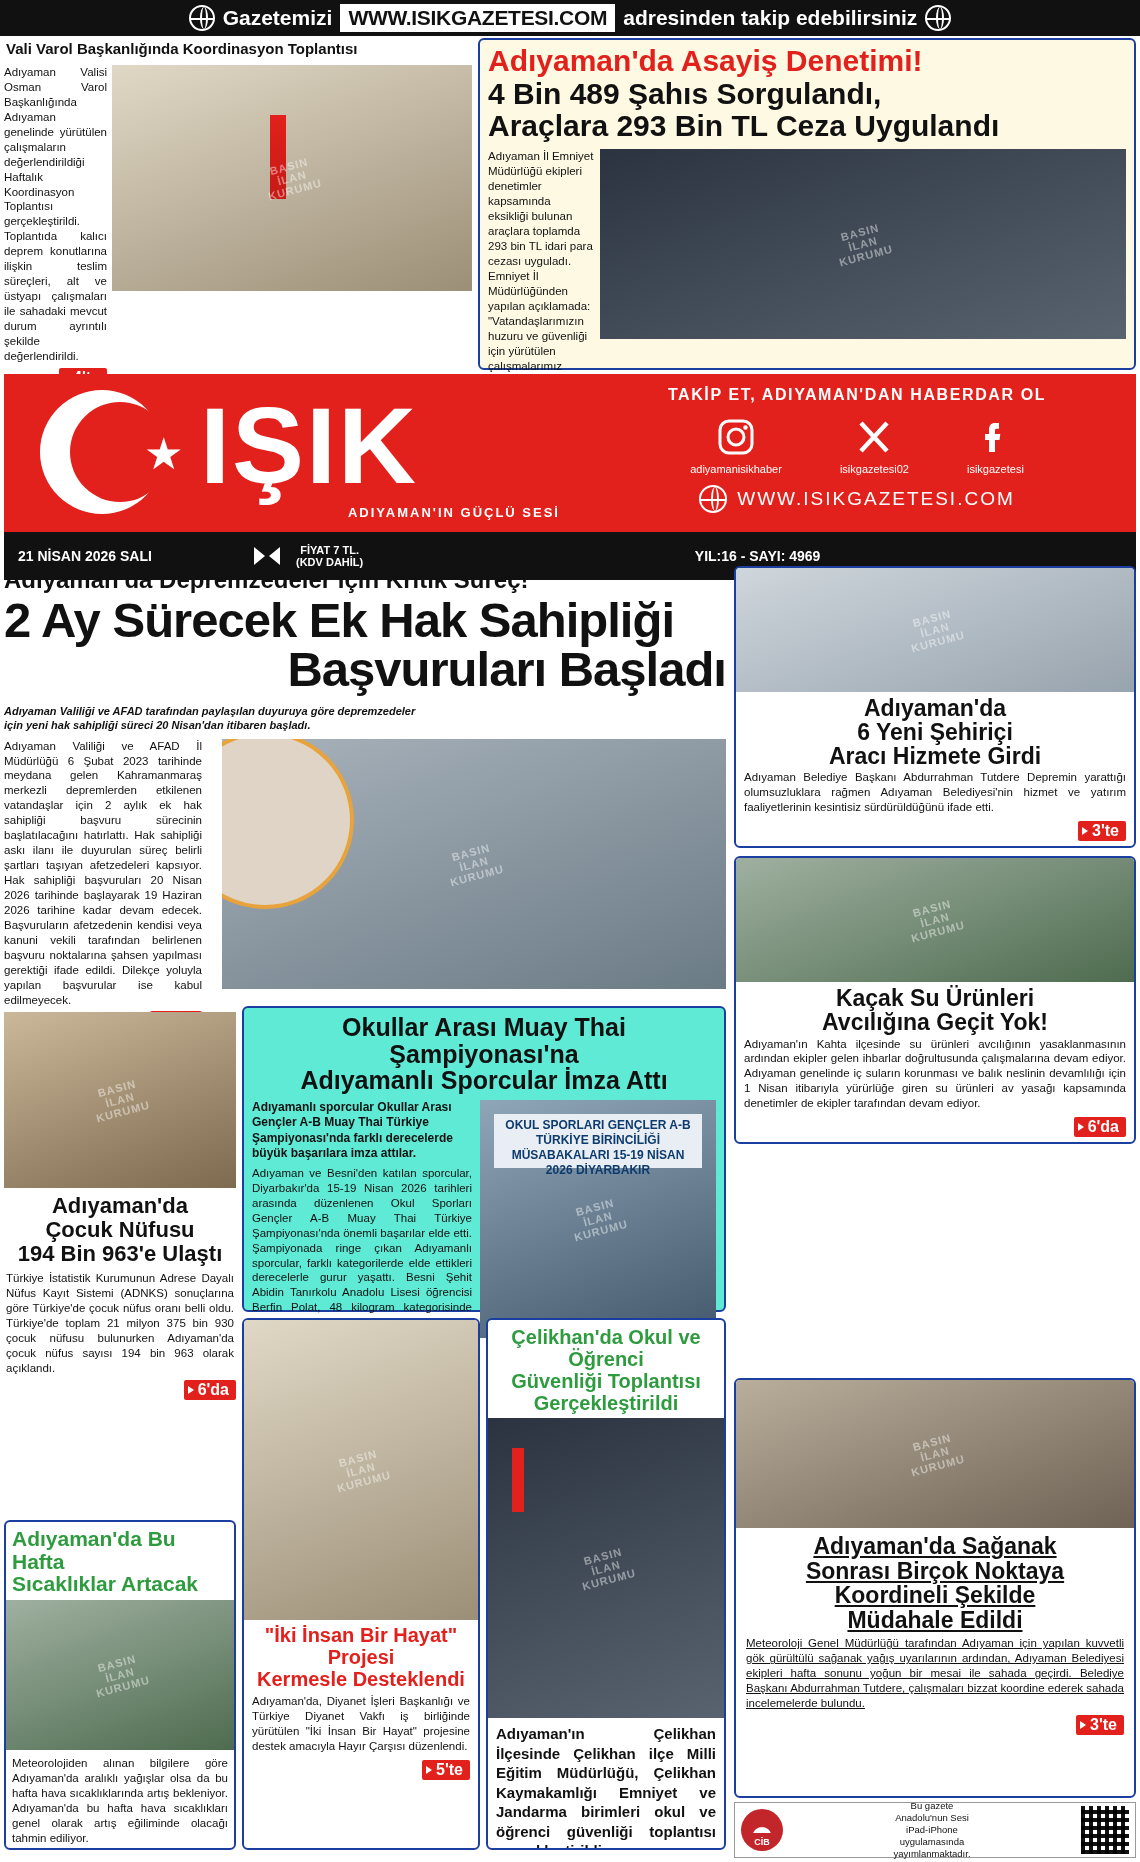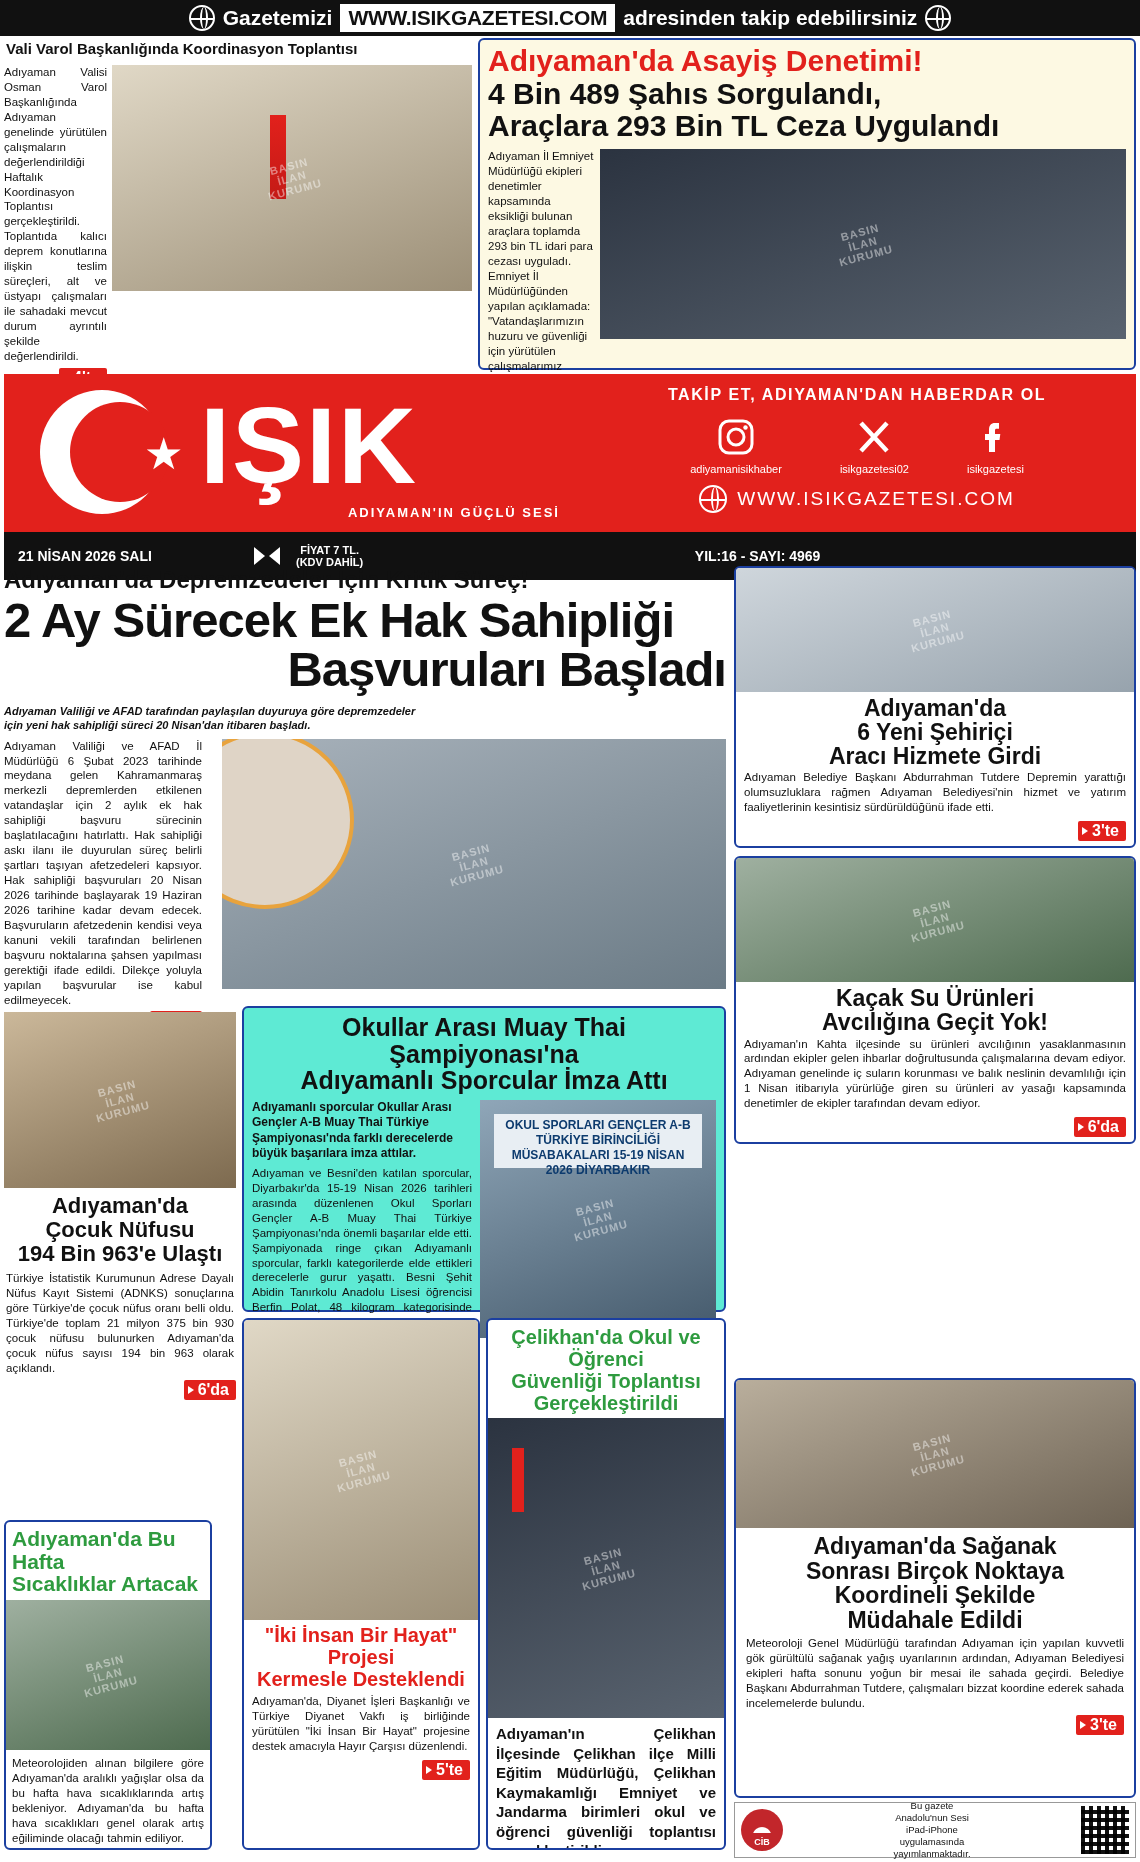--- a/index.html
+++ b/index.html
@@ -139,21 +139,21 @@
   .rbox h3 { margin:4px 6px 2px; text-align:center; font-size:23px; line-height:1.05; }
   .rbox p { margin:0 8px 6px; font-size:11.5px; line-height:1.3; text-align:justify; }
   .rbox .tag { text-align:right; padding:0 8px 5px; }
 
   
   .kids { position:absolute; left:4px; top:1012px; width:232px; }
   .kids .img { height:176px; }
   .kids h3 { margin:6px 0 0; text-align:center; font-size:22px; line-height:1.08; }
   .kids p { font-size:11.5px; line-height:1.3; text-align:justify; margin:6px 2px 4px; }
 
-  .weather { position:absolute; left:4px; top:1520px; width:208px; height:330px; border:2px solid #1b3fa0; border-radius:6px; overflow:hidden; }
+  .weather { position:absolute; left:4px; top:1520px; width:232px; height:330px; border:2px solid #1b3fa0; border-radius:6px; overflow:hidden; }
   .weather h3 { margin:6px 6px 4px; color:#2e9b3f; font-size:21px; line-height:1.08; }
   .weather .img { height:150px; }
   .weather p { font-size:11.5px; line-height:1.3; text-align:justify; margin:6px 6px 4px; }
 
   
   .muay { position:absolute; left:242px; top:1006px; width:484px; height:306px; border:2px solid #1b3fa0; border-radius:6px; background:#5eead4; padding:6px 8px; }
   .muay h3 { margin:0; text-align:center; font-size:25px; line-height:1.06; }
   .muay .cols { display:flex; margin-top:6px; }
   .muay .t { width:228px; padding-right:8px; }
   .muay .t .b { font-weight:bold; font-size:12px; line-height:1.3; }
@@ -164,21 +164,21 @@
   .kermes .img { height:300px; }
   .kermes h3 { margin:4px 6px; text-align:center; font-size:20px; line-height:1.1; color:#e2211c; }
   .kermes p { margin:0 8px 6px; font-size:11.5px; line-height:1.3; text-align:justify; }
 
   .celik { position:absolute; left:486px; top:1318px; width:240px; height:532px; border:2px solid #1b3fa0; border-radius:6px; overflow:hidden; background:#fff; }
   .celik h3 { margin:6px 6px 4px; text-align:center; font-size:20px; line-height:1.1; color:#2e9b3f; }
   .celik .img { height:300px; }
   .celik p { margin:6px 8px; font-size:15px; line-height:1.3; text-align:justify;font-weight:bold; }
 
   
-  .rain { position:absolute; left:734px; top:1378px; width:402px; height:420px; border:2px solid #1b3fa0; border-radius:6px; overflow:hidden; }
+  .rain { position:absolute; left:734px; top:1378px; width:402px; height:420px; border:2px solid #1b3fa0; border-radius:6px; overflow:hidden;text-decoration:underline; }
   .rain .img { height:148px; }
   .rain h3 { margin:6px 8px 2px; text-align:center; font-size:23px; line-height:1.07; }
   .rain p { margin:4px 10px; font-size:11.5px; line-height:1.3; text-align:justify; }
 
   .ipad { position:absolute; left:734px; top:1802px; width:402px; height:56px; border:1px solid #999; display:flex; align-items:center; gap:8px; padding:4px 6px; }
   .ipad .cib { width:42px; height:42px; border-radius:50%; background:#c2262b; color:#fff; font-size:9px; font-weight:bold; display:flex; align-items:flex-end; justify-content:center; padding-bottom:4px; position:relative;}
   .ipad .cib:before{content:"";position:absolute;left:9px;top:6px;width:24px;height:18px;background:
     radial-gradient(circle at 50% 120%, #fff 0 9px, transparent 10px);}
   .ipad .txt { flex:1; font-size:9.5px; line-height:1.25; text-align:center; }
   .ipad .qr { width:48px; height:48px; background:

